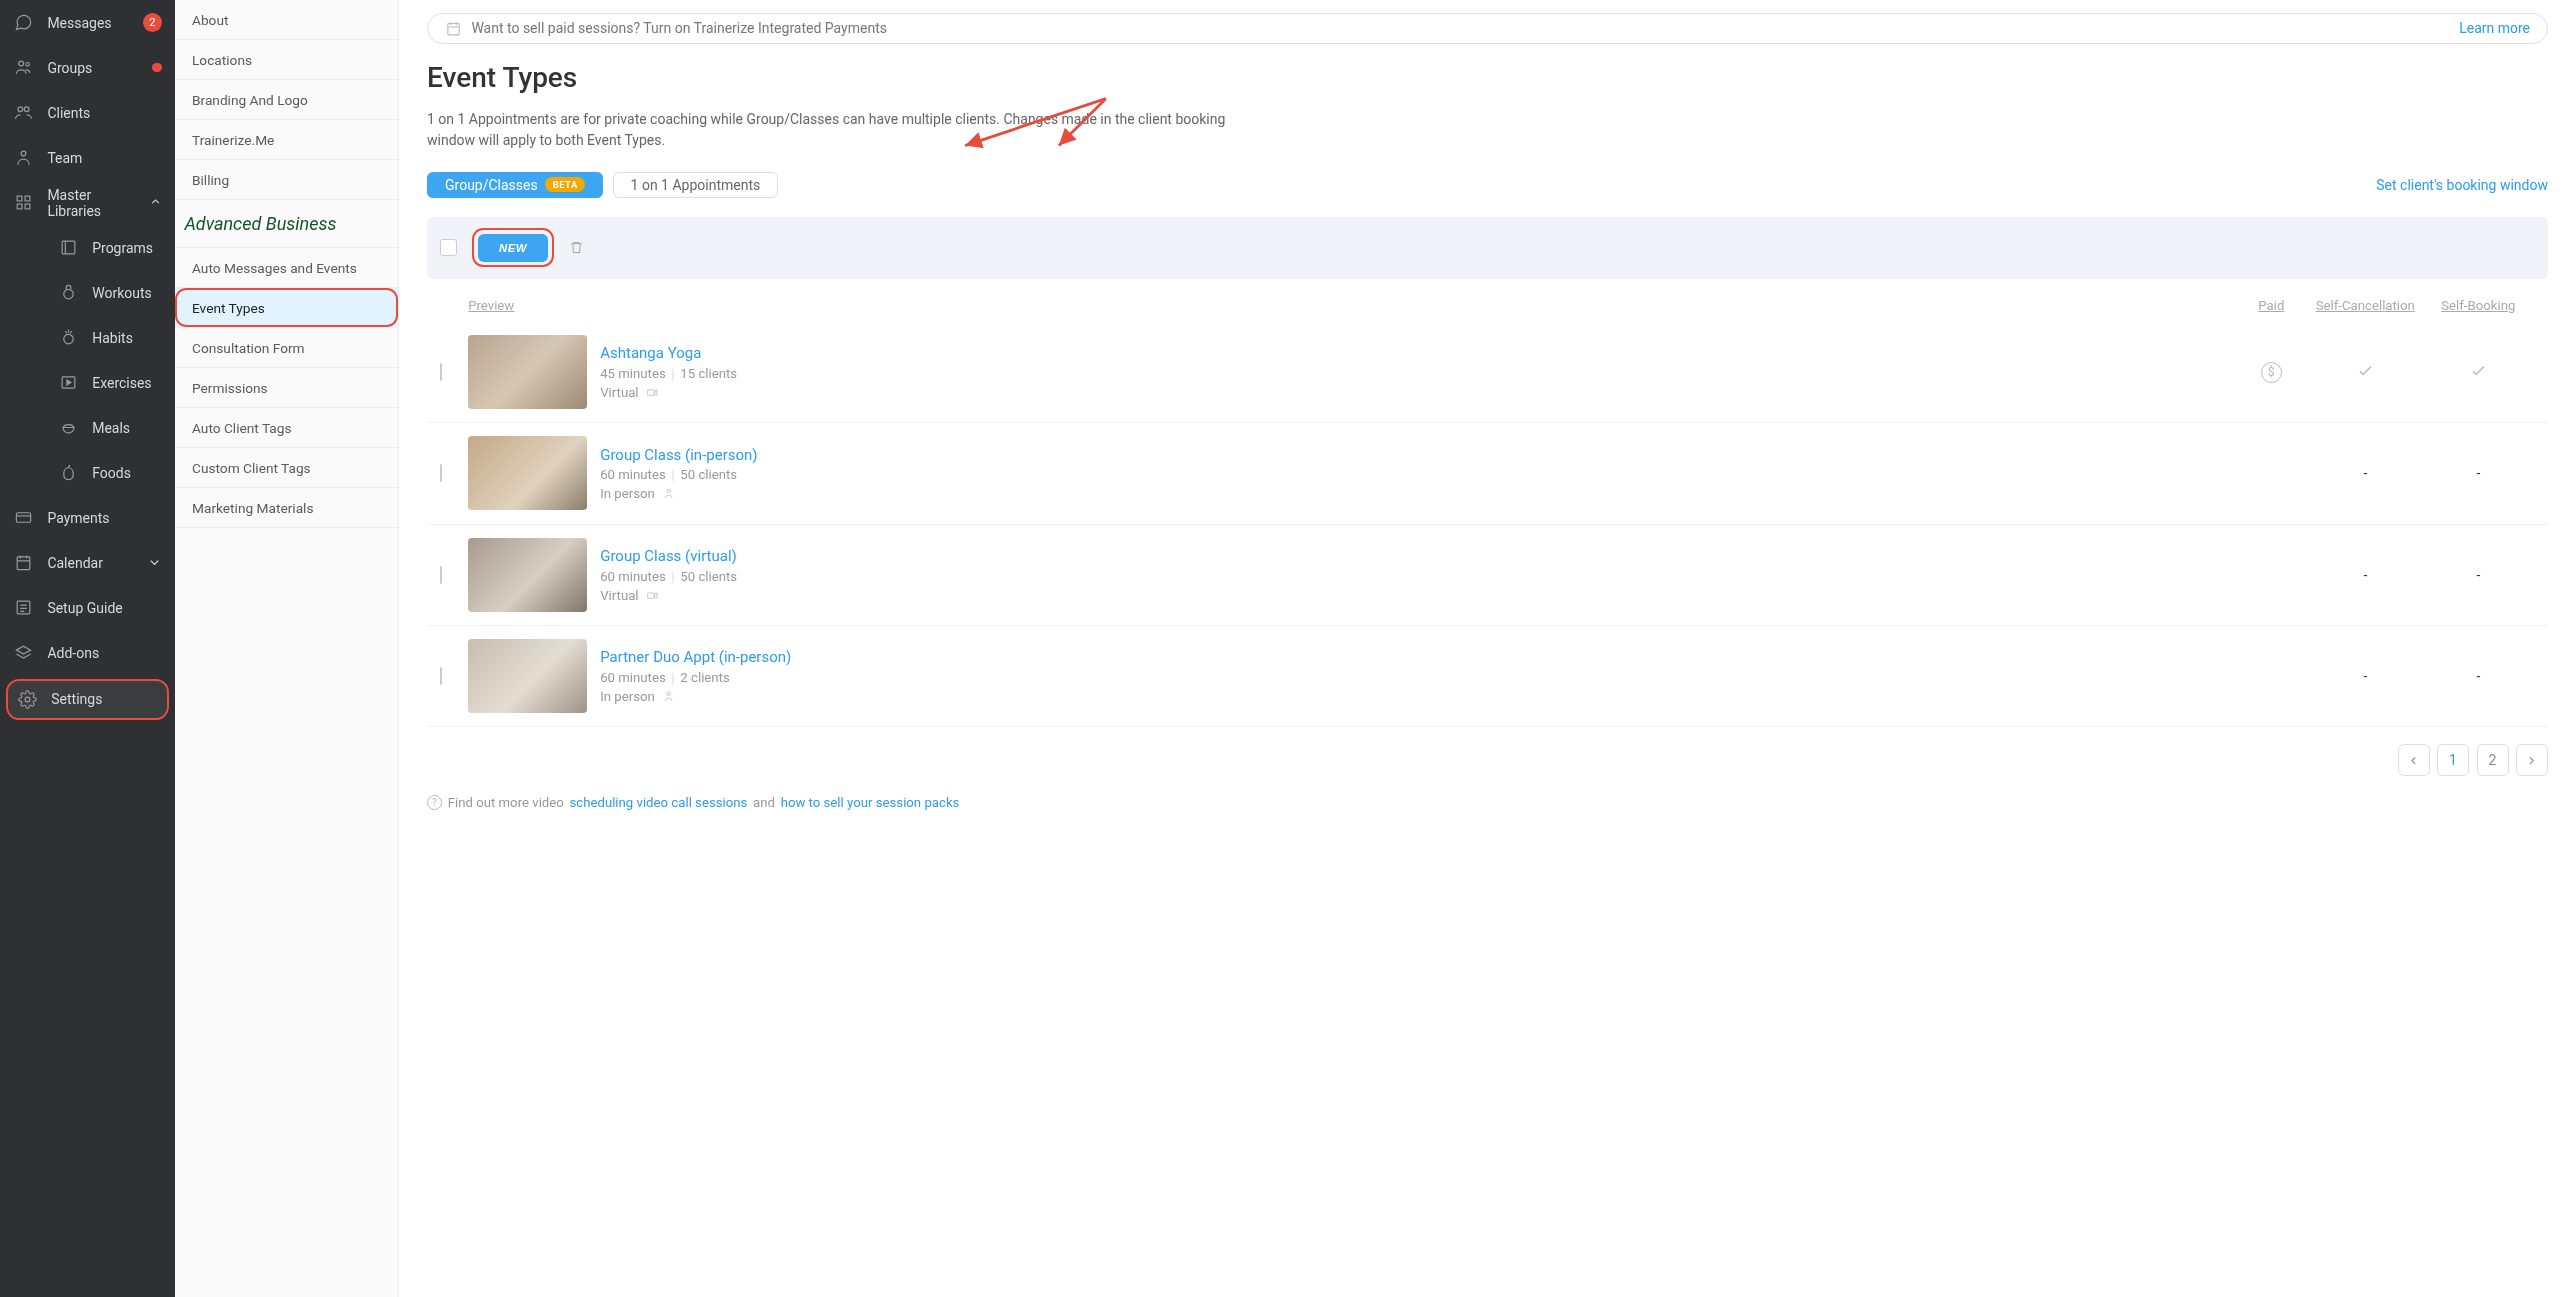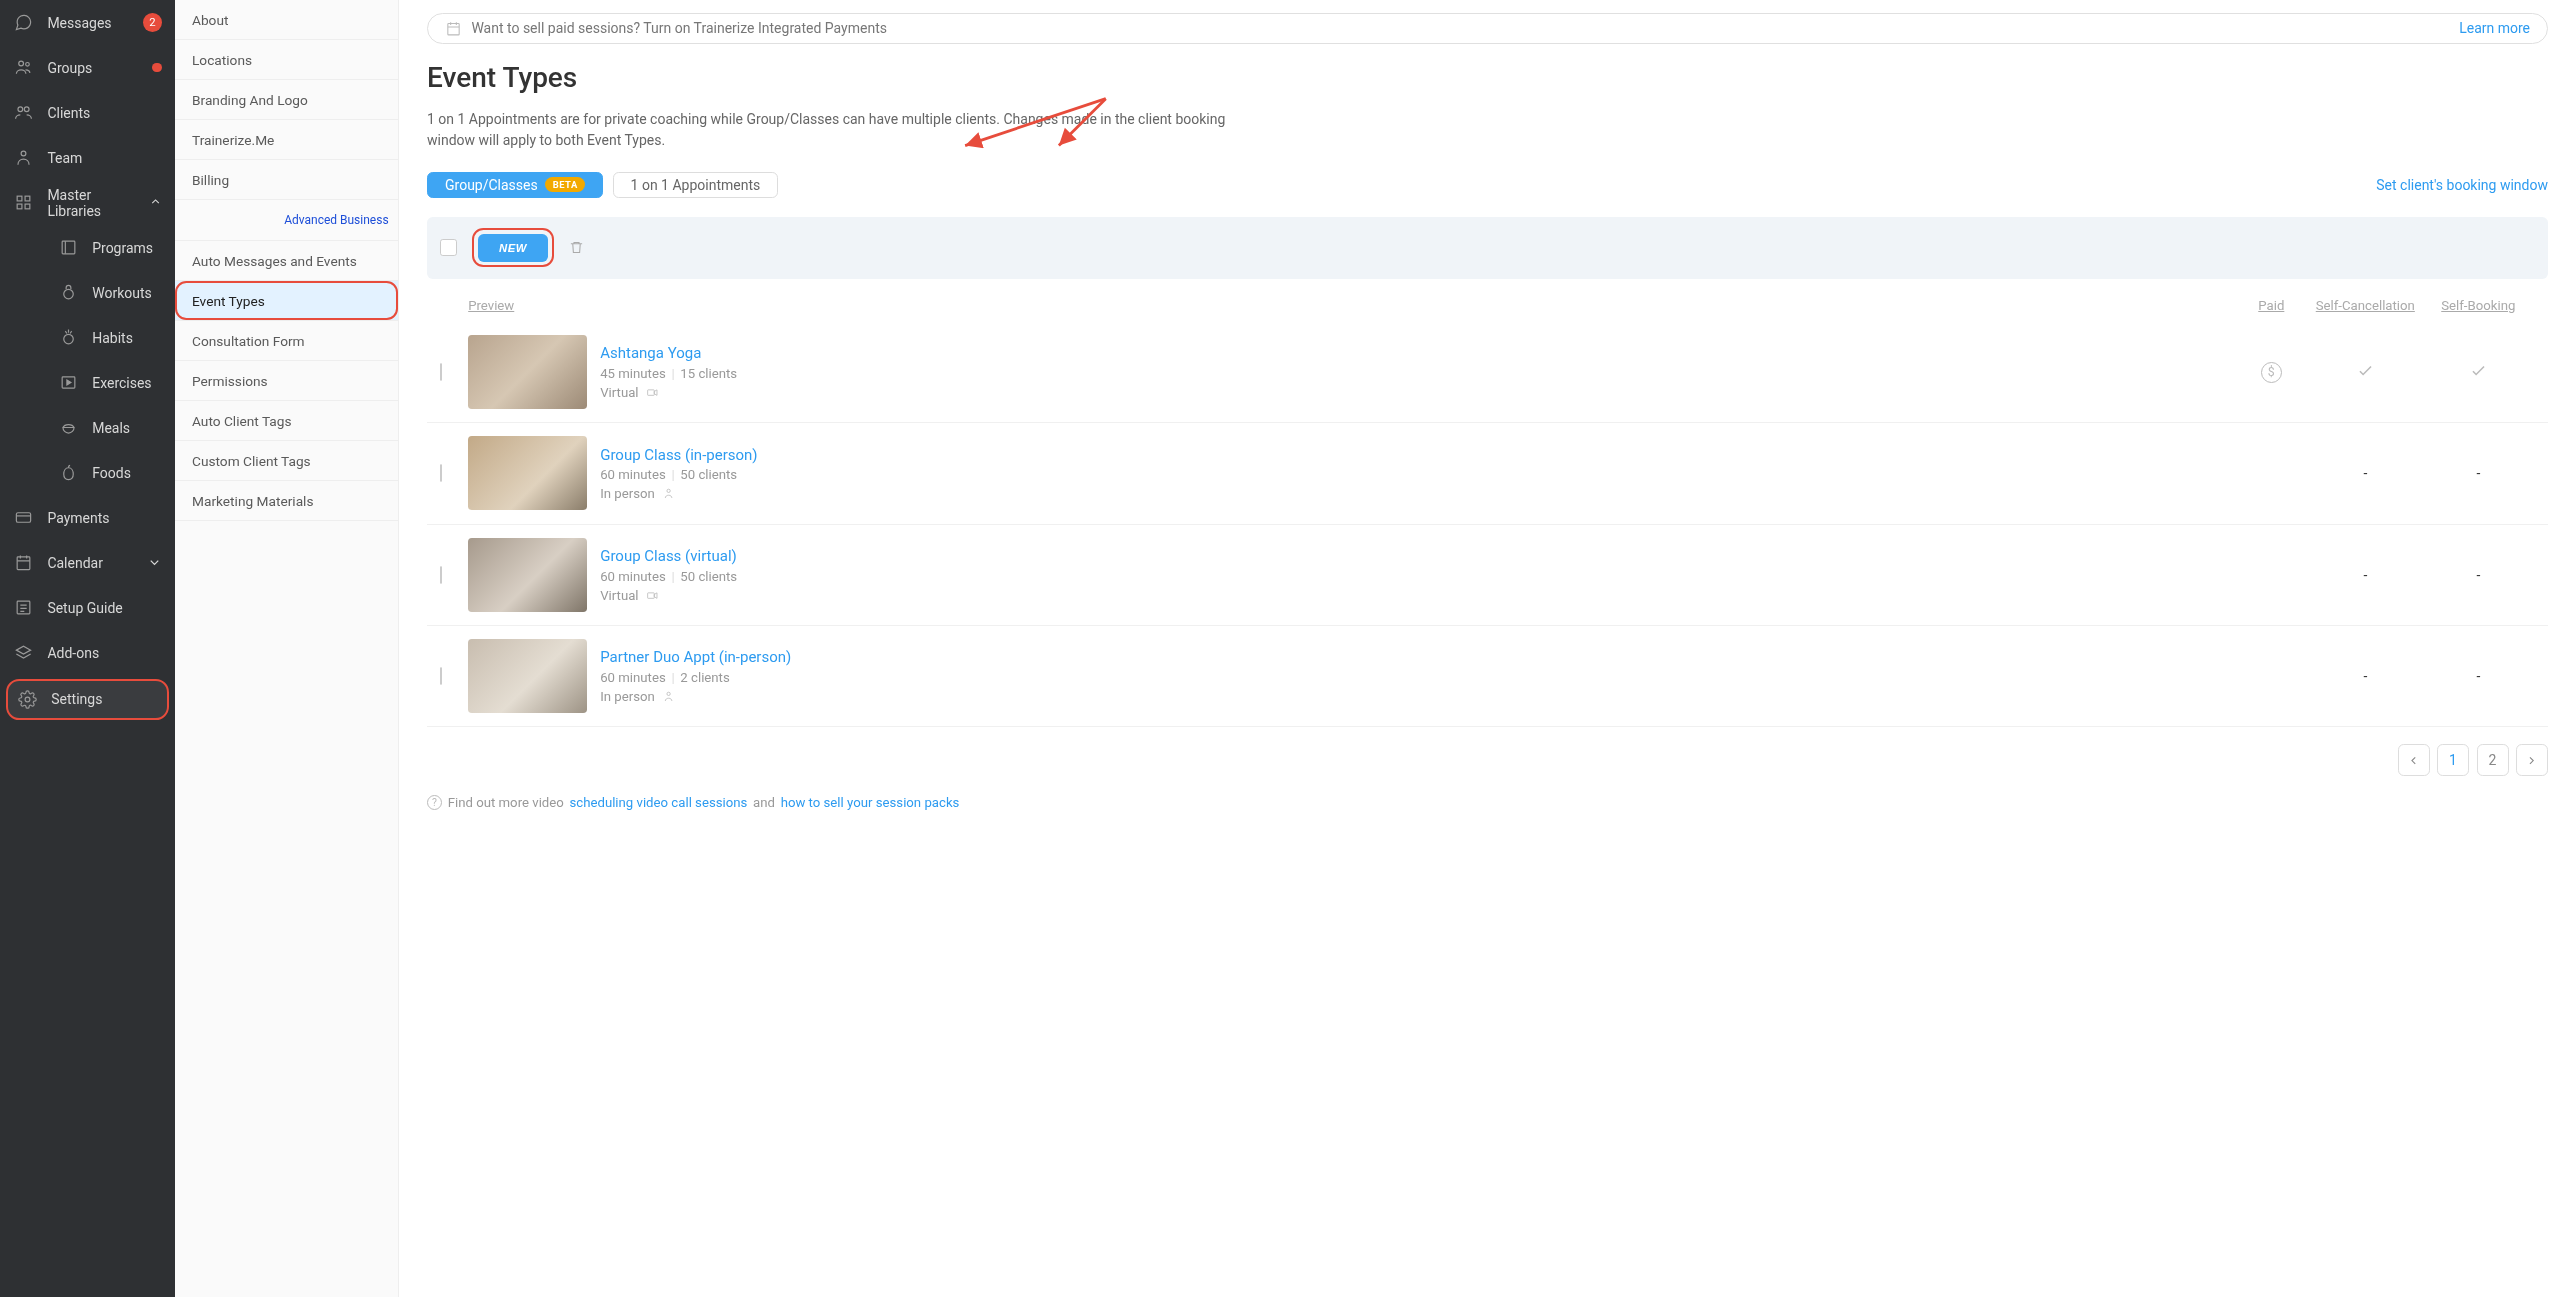--- a/index.html
+++ b/index.html
@@ -11,23 +11,23 @@
   .sd-item { display:flex; align-items:center; gap:13.2px; padding:0 13.2px; height:45px; color:#d8d8d8; cursor:pointer; font-size:14px; }
   .sd-sub { padding-left:58px; }
   .sd-icon { width:21px; height:21px; display:flex; align-items:center; justify-content:center; color:#9a9a9a; flex:0 0 21px; }
   .sd-icon svg { width:19px; height:19px; }
   .sd-badge-num { margin-left:auto; background:#e74c3c; color:#fff; border-radius:9.4px; min-width:19px; height:19px; font-size:11.3px; display:flex; align-items:center; justify-content:center; padding:0 5.7px;}
   .sd-badge-dot { margin-left:auto; width:9.4px;height:9.4px;border-radius:50%;background:#e74c3c; }
   .sd-chevron { margin-left:auto; width:15px;height:15px; }
   .sd-item.highlight-red { border:2.8px solid #e74c3c; border-radius:13.2px; margin:3.8px 5.7px 7.5px 5.7px; padding:0 9.4px; background:#3a3c3f; height:41px; }
 
   
-  .sidebar-light { background:#fafafa; width:224px; flex:0 0 224px; border-right:0.9px solid #eee; overflow:auto;text-align:right; }
+  .sidebar-light { background:#fafafa; width:224px; flex:0 0 224px; border-right:0.9px solid #eee; overflow:auto; }
   .sl-item { padding:0 17px; height:40px; display:flex; align-items:center; color:#5a5a5a; font-size:13.7px; border-bottom:0.9px solid #eee; cursor:pointer; }
-  .sl-header { padding:13.2px 9.4px 13.2px 9.4px; font-size:12px; color:#1d4ed8; background:transparent; border-bottom:0.9px solid #eee; }
+  .sl-header { padding:13.2px 9.4px 13.2px 9.4px; font-size:18px; color:#14532d; background:transparent; border-bottom:0.9px solid #eee;font-style:italic; }
   .sl-item.active { background:#e3f2ff; color:#222; }
   .sl-item.highlight-red { position:relative; }
   .sl-item.highlight-red::after { content:""; position:absolute; inset:0; border:2.8px solid #e74c3c; border-radius:11.3px; pointer-events:none; }
 
   
   .main { flex:1; overflow:auto; padding:13.2px 28px 38px 28px; position:relative; }
   .banner { border:0.9px solid #e0e0e0; border-radius:21px; padding:5.7px 17px; display:flex; align-items:center; gap:9.4px; color:#777; margin-bottom:17px; }
   .banner .learn { margin-left:auto; color:#2d9bf0; cursor:pointer; }
   .banner-icon { width:17px;height:17px; color:#bbb; }
   h1.page-title { font-size:28px; font-weight:500; color:#333; margin-bottom:15px; }

